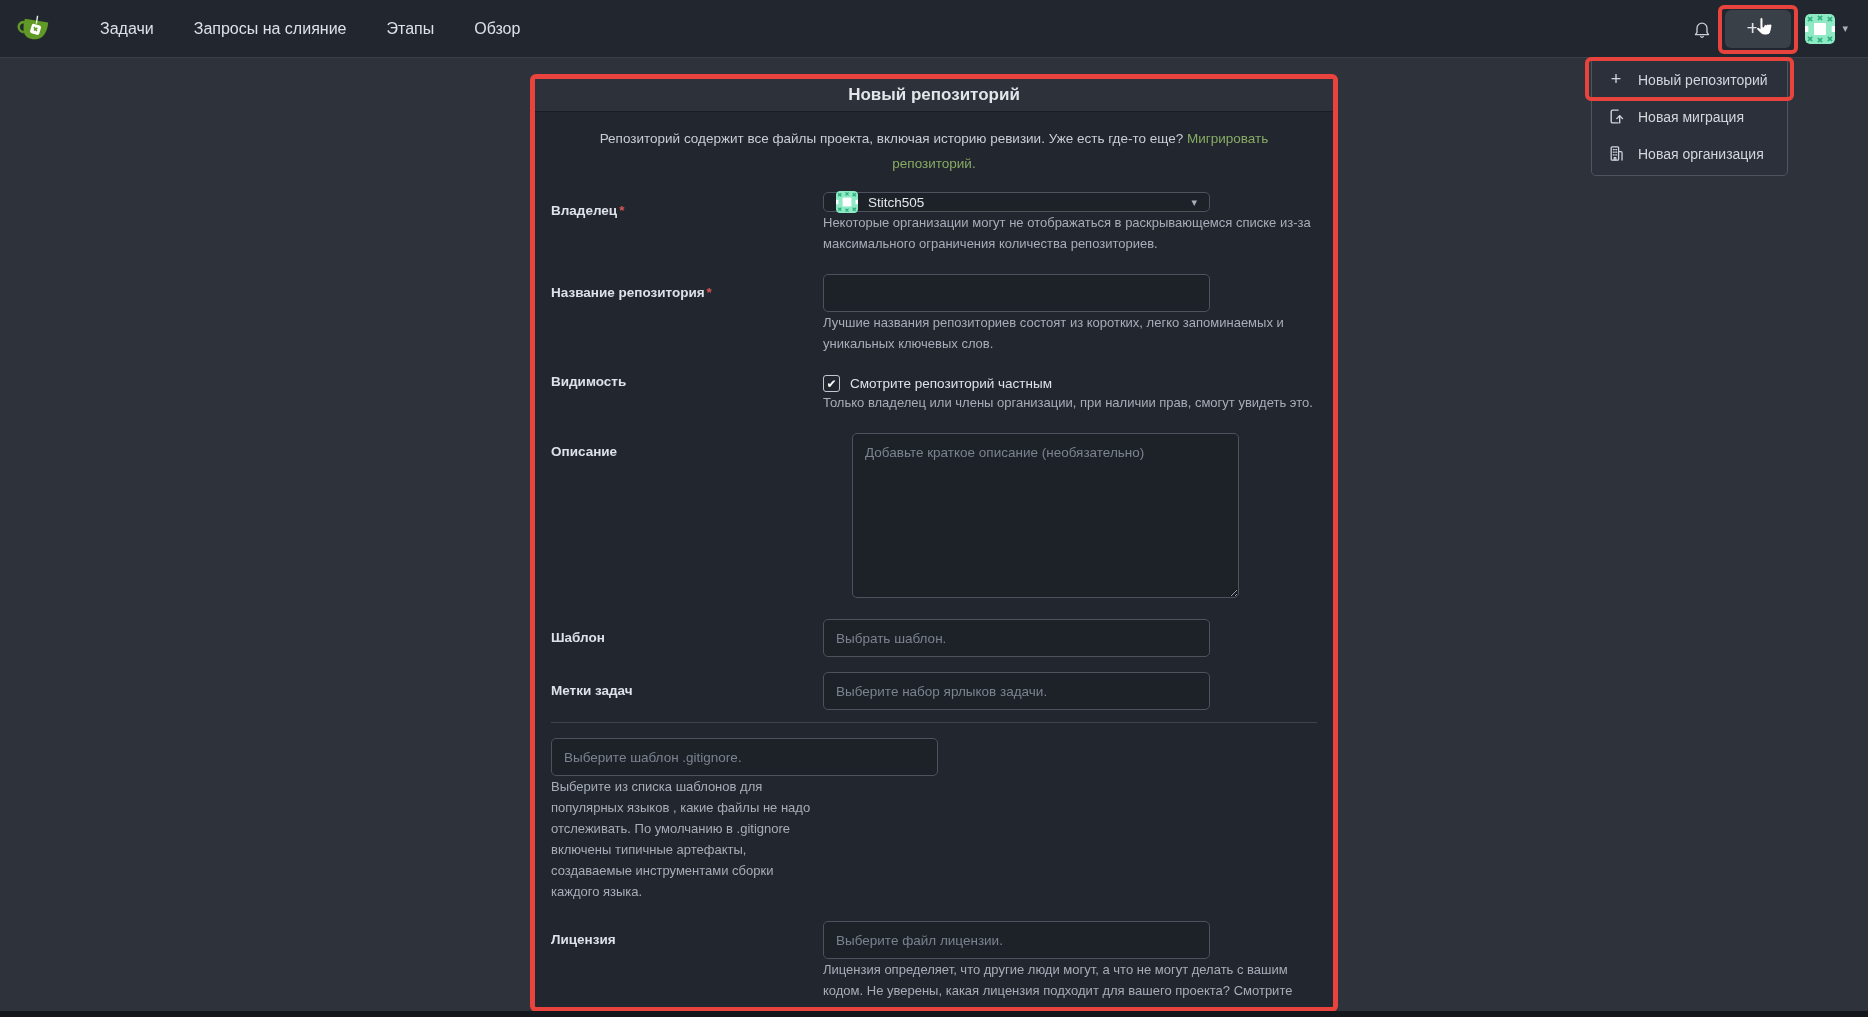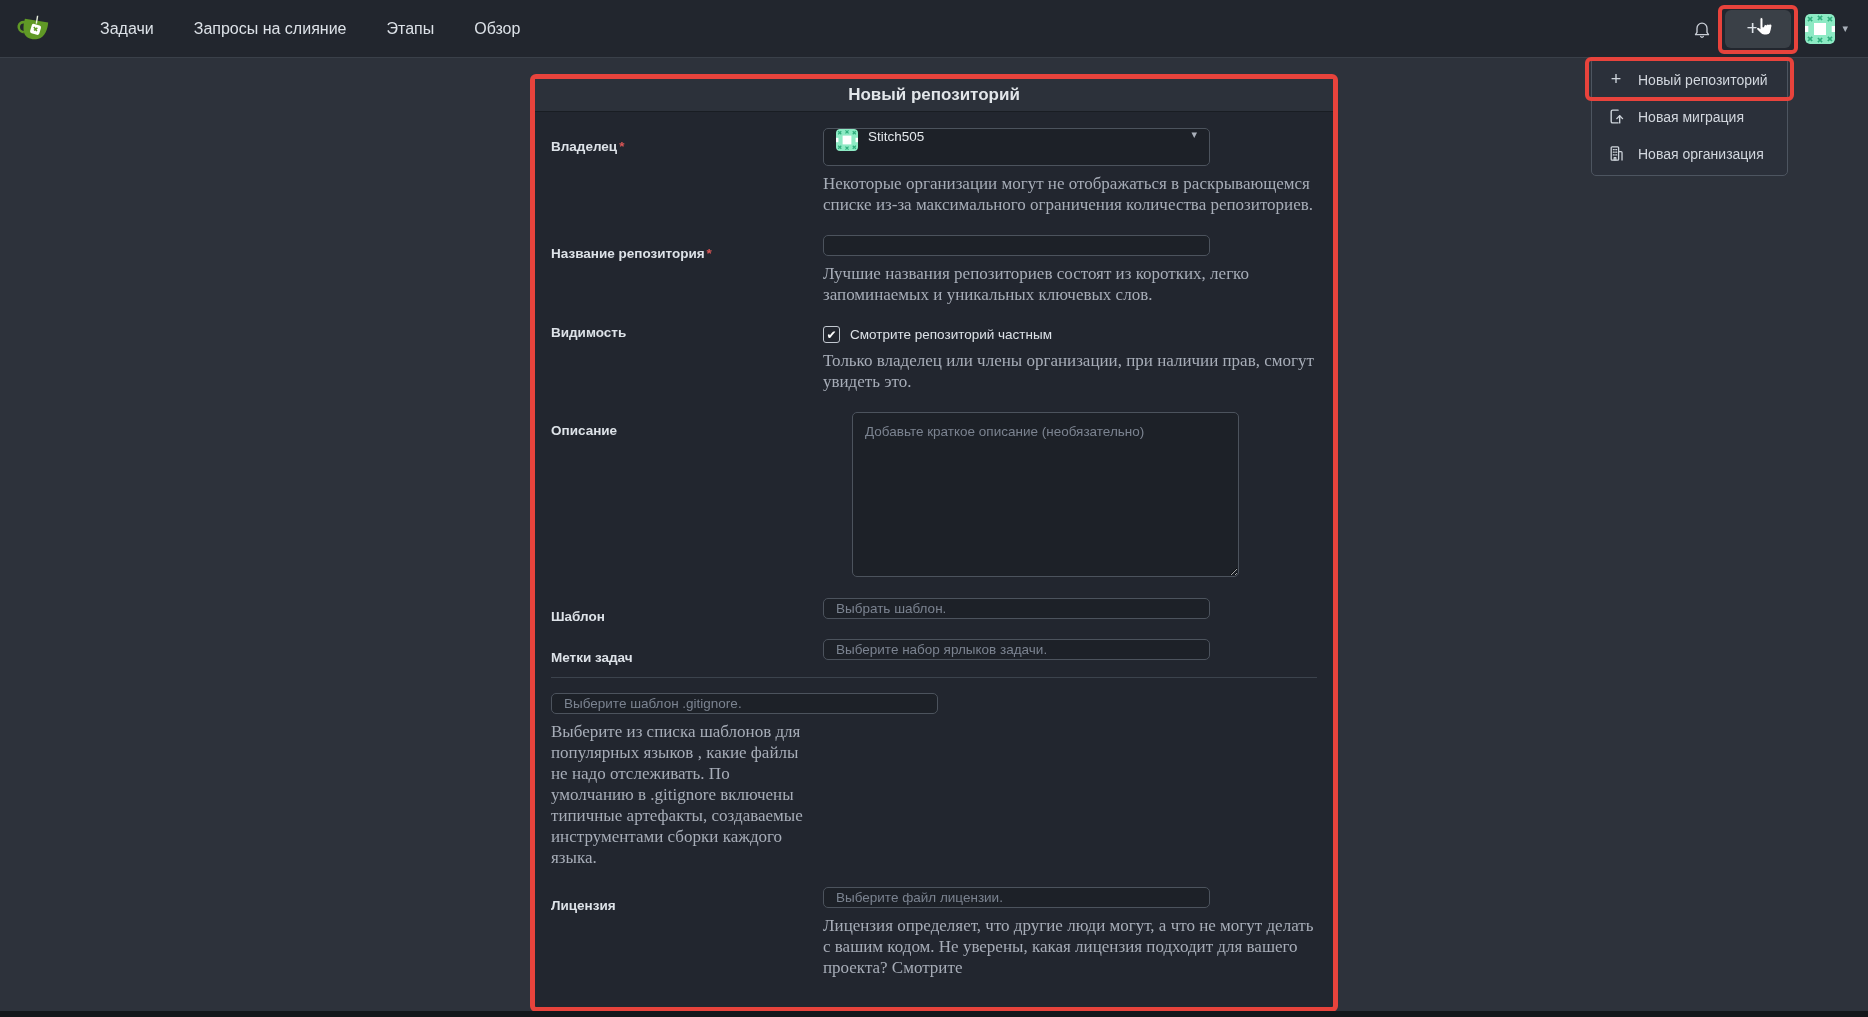--- a/index.html
+++ b/index.html
@@ -80,30 +80,30 @@
     text-align:left; padding-top:11px; font-size:13.5px; font-weight:700; color:#dde2e8;
     white-space:nowrap;
   }
   .f-visibility .flabel { padding-top:2px; }
   .req { color:#d95555; margin-left:2px; font-weight:700; }
   .fcontrol { min-width:0; }
   .text-input, .select-box, .descr-area {
     width:387px; background:#1d2128; border:1px solid #4c535d; border-radius:5px;
     color:#e4e8ec; font-family:"Liberation Sans", sans-serif; font-size:13.5px;
   }
-  .text-input { height:21px; padding:0 12px; outline:none; }
+  .text-input { height:38px; padding:0 12px; outline:none; }
   .text-input::placeholder, .descr-area::placeholder { color:#7b8390; opacity:1; }
   .select-box {
-    height:38px; display:flex; align-items:flex-start; gap:10px; padding:0 12px; cursor:pointer;
+    height:20px; display:flex; align-items:center; gap:10px; padding:0 12px; cursor:pointer;
   }
   .select-box .owner-avatar { width:22px; height:22px; border-radius:4px; overflow:hidden; flex:none; }
   .select-box .owner-name { flex:1; font-size:13.5px; color:#e4e8ec; }
   .select-box .caret { margin-left:auto; }
   .descr-area { height:165px; padding:9px 12px; resize:both; outline:none; line-height:1.5; }
-  .help { font-size:17px; color:#a7adb8; line-height:21px; margin-top:7px; max-width:505px;font-family:Liberation Serif, serif; }
+  .help { font-size:13px; color:#a7adb8; line-height:21px; max-width:505px; }
   .checkbox-row { display:flex; align-items:center; gap:10px; padding-top:3px; }
   .checkbox {
     width:17px; height:17px; border:1px solid #c2c8d0; border-radius:3px;
     display:flex; align-items:center; justify-content:center; cursor:pointer;
     color:#ffffff; font-size:12px; line-height:1; background:transparent; flex:none;
   }
   .checkbox-label { font-size:13.5px; color:#dde2e8; cursor:pointer; }
   .divider { border-top:1px solid #3c434d; margin:12px 0 0 0; }
   
   .footer-strip { position:absolute; left:0; bottom:0; width:1868px; height:6px; background:#14171b; z-index:15; }
@@ -198,20 +198,24 @@
     <span>Новая организация</span>
   </div>
 </div>
 
 <section class="form-panel">
   <div class="form-header">
     <h1 class="form-title">Новый репозиторий</h1>
   </div>
   <div class="form-body">
 
+    <p class="intro">
+      <span>Репозиторий содержит все файлы проекта, включая историю ревизии. Уже есть где-то еще?</span>
+      <a class="green-link">Мигрировать репозиторий.</a>
+    </p>
 
     <div class="field f-owner">
       <div class="flabel">
         <span>Владелец</span><span class="req">*</span>
       </div>
       <div class="fcontrol">
         <div class="select-box">
           <span class="owner-avatar">
             <svg width="22" height="22" viewBox="0 0 10 10">
               <rect width="10" height="10" rx="1.4" fill="#8deac4"></rect>

